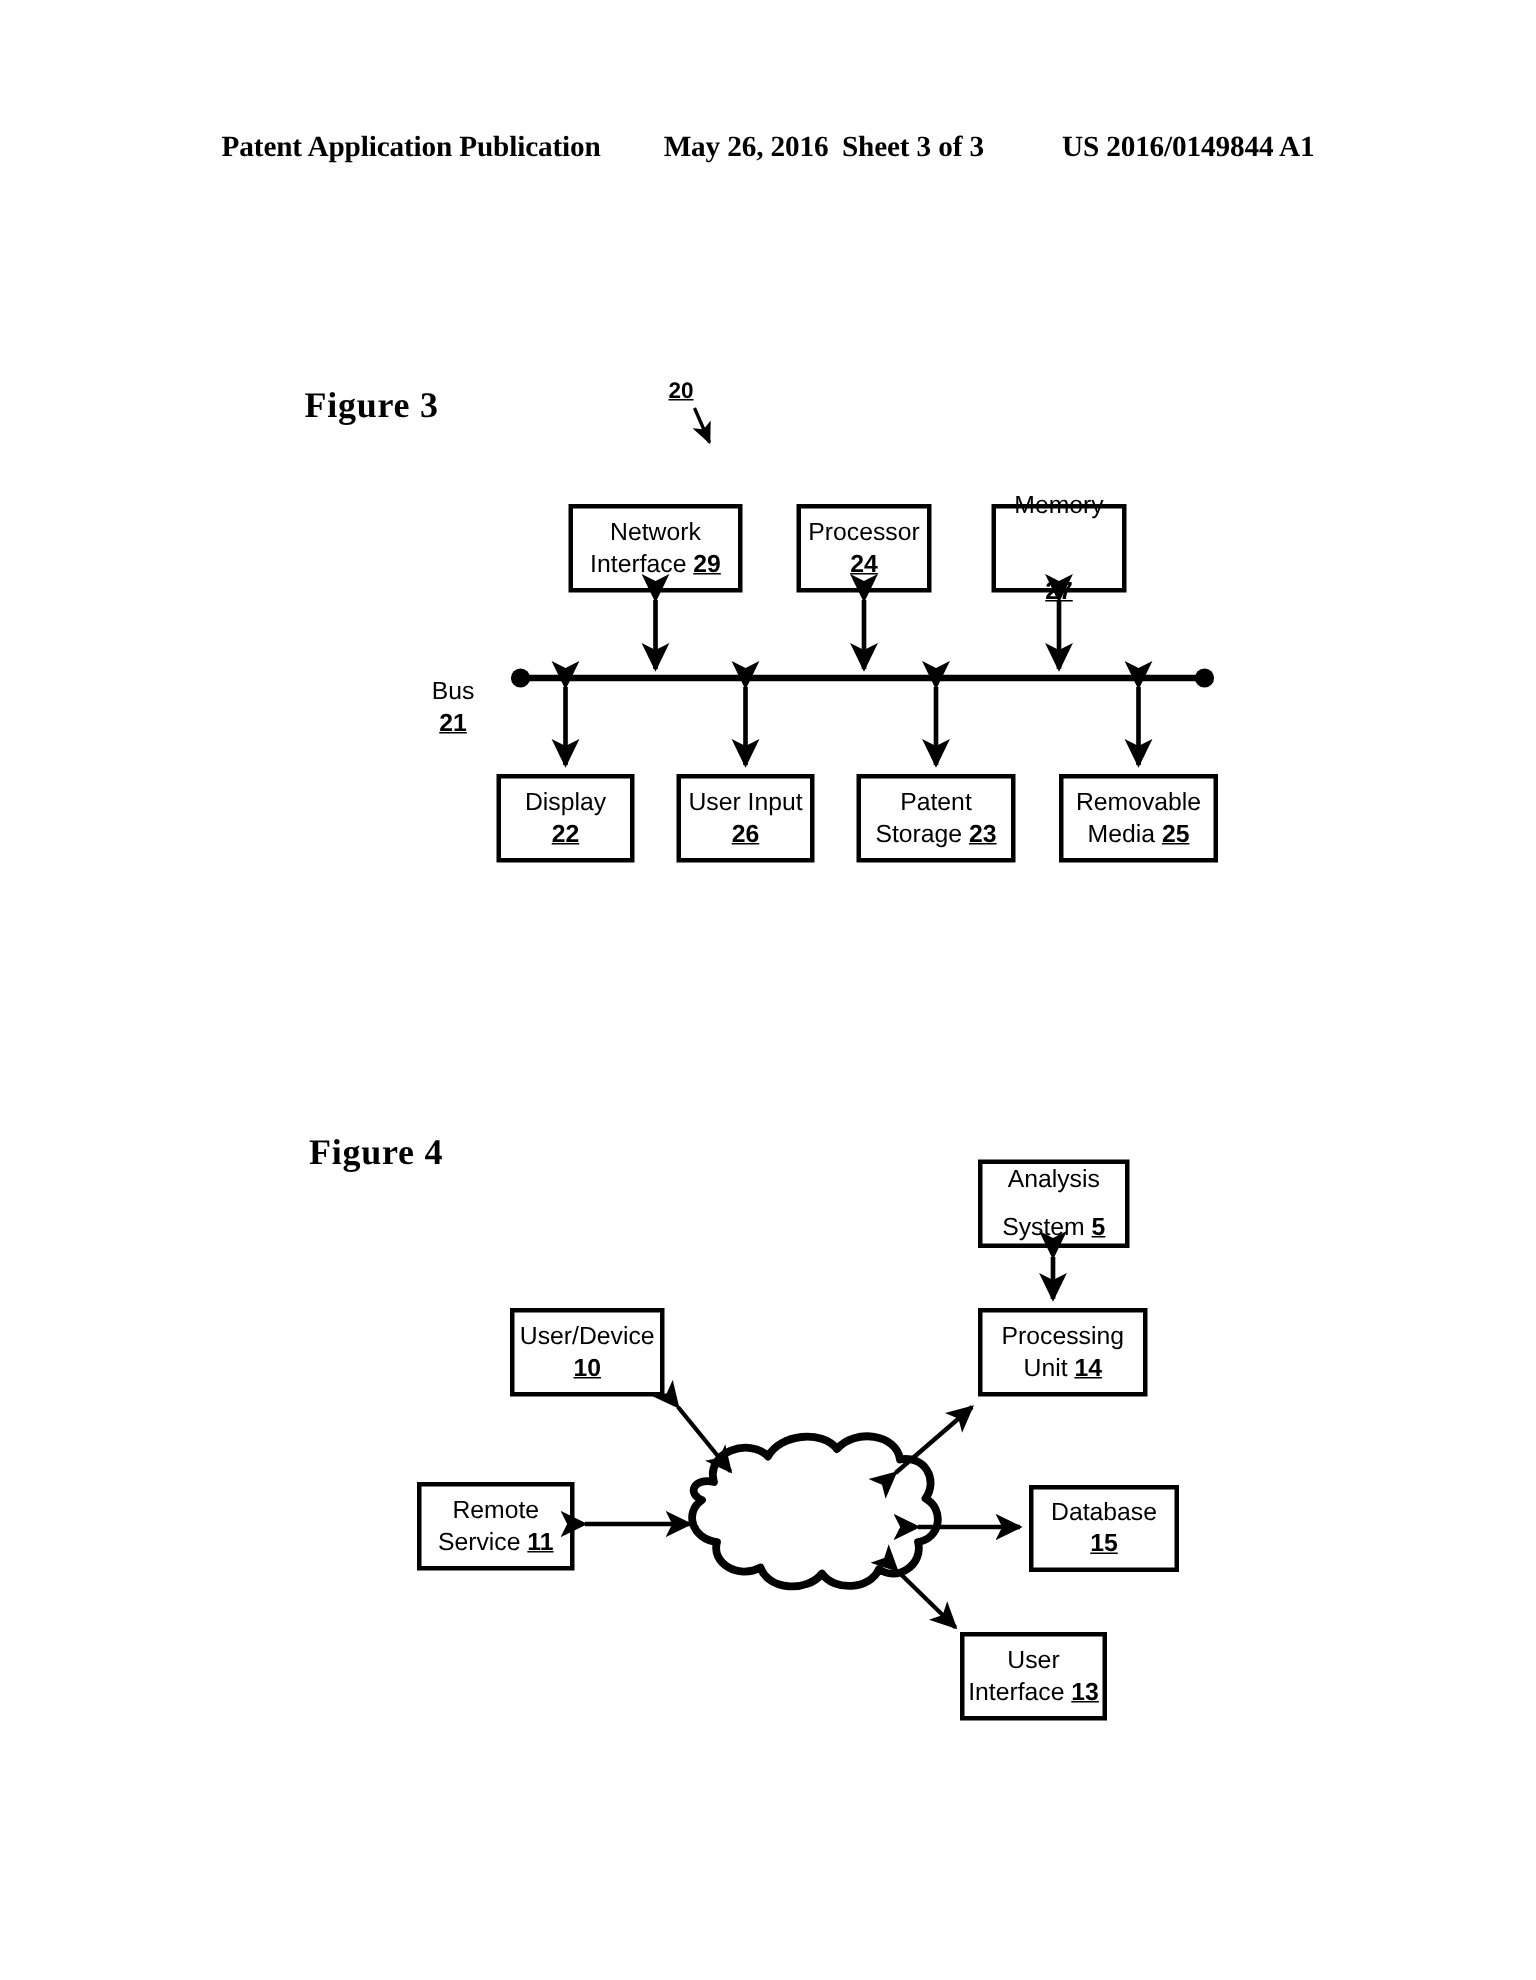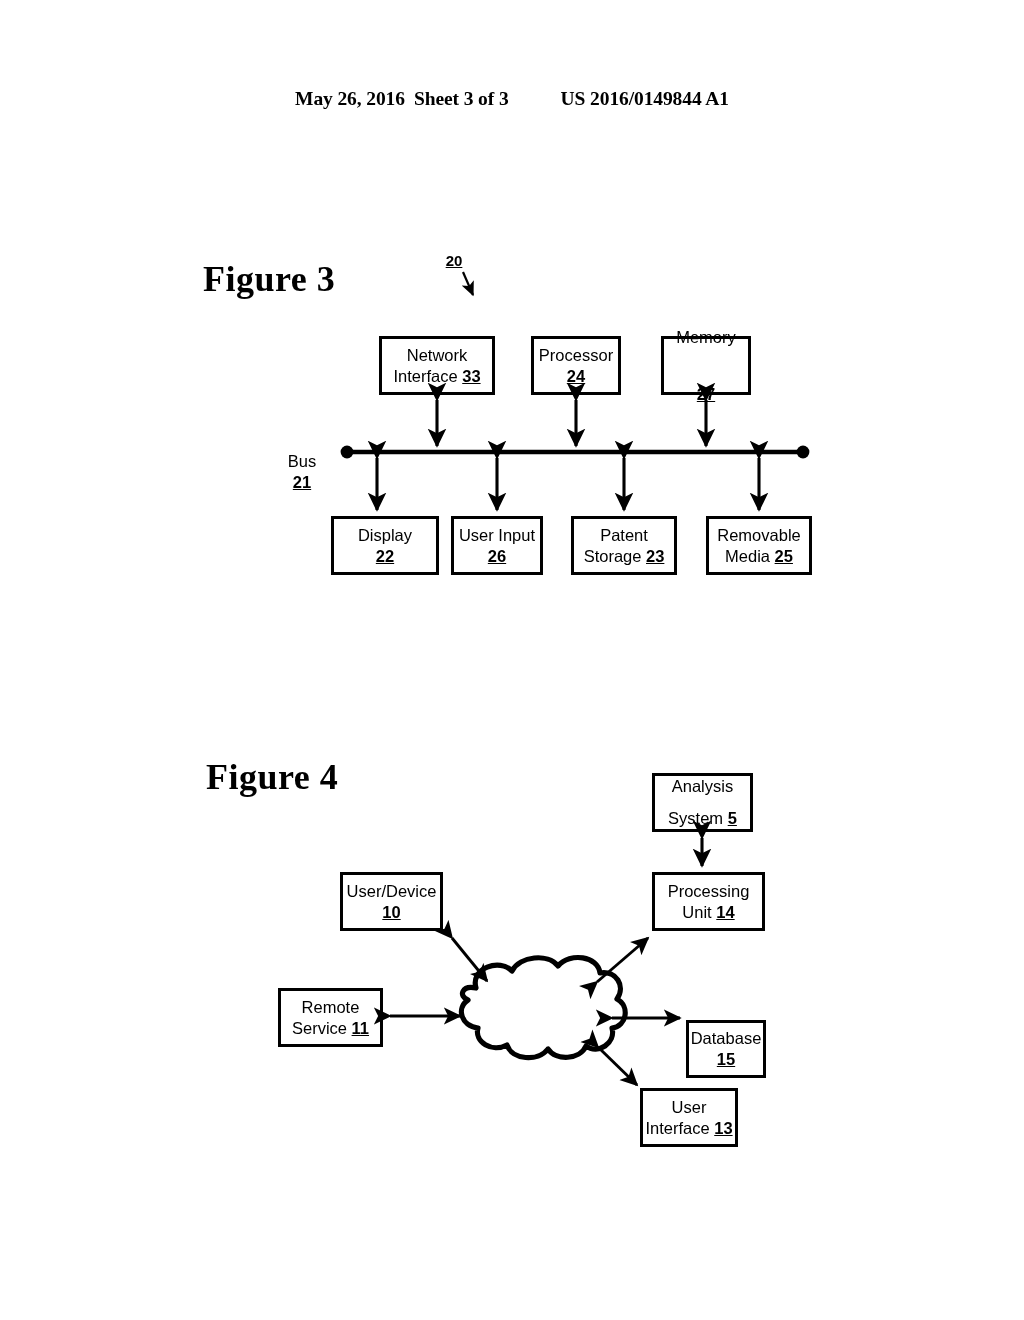--- a/index.html
+++ b/index.html
@@ -33,21 +33,21 @@
   }
   .hdr-pub   { margin-right: 42px; }
   .hdr-date  { margin-right: 9px; }
   .hdr-sheet { margin-right: 52px; }
 
   
   .fig-title {
     position: absolute;
     font-family: "Liberation Serif", serif;
     font-weight: bold;
-    font-size: 36px;
+    font-size: 24px;
     letter-spacing: 0.5px;
   }
   #fig3-title { left: 203px; top: 258px; }
   #fig4-title { left: 206px; top: 756px; }
 
   
   .dbox {
     position: absolute;
     border: 3px solid #000;
     background: #fff;
@@ -94,52 +94,53 @@
     width: 150px;
     text-align: center;
     font-size: 16.5px;
     line-height: 1.3;
   }
 </style>
 </head>
 <body>
 
 <div class="page-header">
+  <span class="hdr-pub">Patent Application Publication</span>
   <span class="hdr-date">May 26, 2016</span>
   <span class="hdr-sheet">Sheet 3 of 3</span>
   <span class="hdr-num">US 2016/0149844 A1</span>
 </div>
 
 <div class="fig-title" id="fig3-title">Figure 3</div>
 
 <div class="plain-label" id="callout-20">
   <span class="refnum">20</span>
 </div>
 
 <div class="plain-label" id="bus-label">
   <div class="ln">Bus</div>
   <div class="ln refnum">21</div>
 </div>
 
 <div class="dbox" style="left:379px; top:336px; width:116px; height:59px;">
   <div class="ln">Network</div>
-  <div class="ln"><span>Interface</span>&nbsp;<span class="refnum">33</span></div>
+  <div class="ln"><span>Interface</span>&nbsp;<span class="refnum">29</span></div>
 </div>
 
 <div class="dbox" style="left:531px; top:336px; width:90px; height:59px;">
   <div class="ln">Processor</div>
   <div class="ln refnum">24</div>
 </div>
 
 <div class="dbox" style="left:661px; top:336px; width:90px; height:59px;gap:36px;">
   <div class="ln">Memory</div>
   <div class="ln refnum">27</div>
 </div>
 
-<div class="dbox" style="left:331px; top:516px; width:108px; height:59px;">
+<div class="dbox" style="left:331px; top:516px; width:92px; height:59px;">
   <div class="ln">Display</div>
   <div class="ln refnum">22</div>
 </div>
 
 <div class="dbox" style="left:451px; top:516px; width:92px; height:59px;">
   <div class="ln">User Input</div>
   <div class="ln refnum">26</div>
 </div>
 
 <div class="dbox" style="left:571px; top:516px; width:106px; height:59px;">
@@ -167,21 +168,21 @@
 <div class="dbox" style="left:340px; top:872px; width:103px; height:59px;">
   <div class="ln">User/Device</div>
   <div class="ln refnum">10</div>
 </div>
 
 <div class="dbox" style="left:278px; top:988px; width:105px; height:59px;">
   <div class="ln">Remote</div>
   <div class="ln"><span>Service</span>&nbsp;<span class="refnum">11</span></div>
 </div>
 
-<div class="dbox" style="left:686px; top:1020px; width:80px; height:58px;">
+<div class="dbox" style="left:686px; top:990px; width:100px; height:58px;">
   <div class="ln">Database</div>
   <div class="ln refnum">15</div>
 </div>
 
 <div class="dbox" style="left:640px; top:1088px; width:98px; height:59px;">
   <div class="ln">User</div>
   <div class="ln"><span>Interface</span>&nbsp;<span class="refnum">13</span></div>
 </div>
 
 <div id="network-label">

